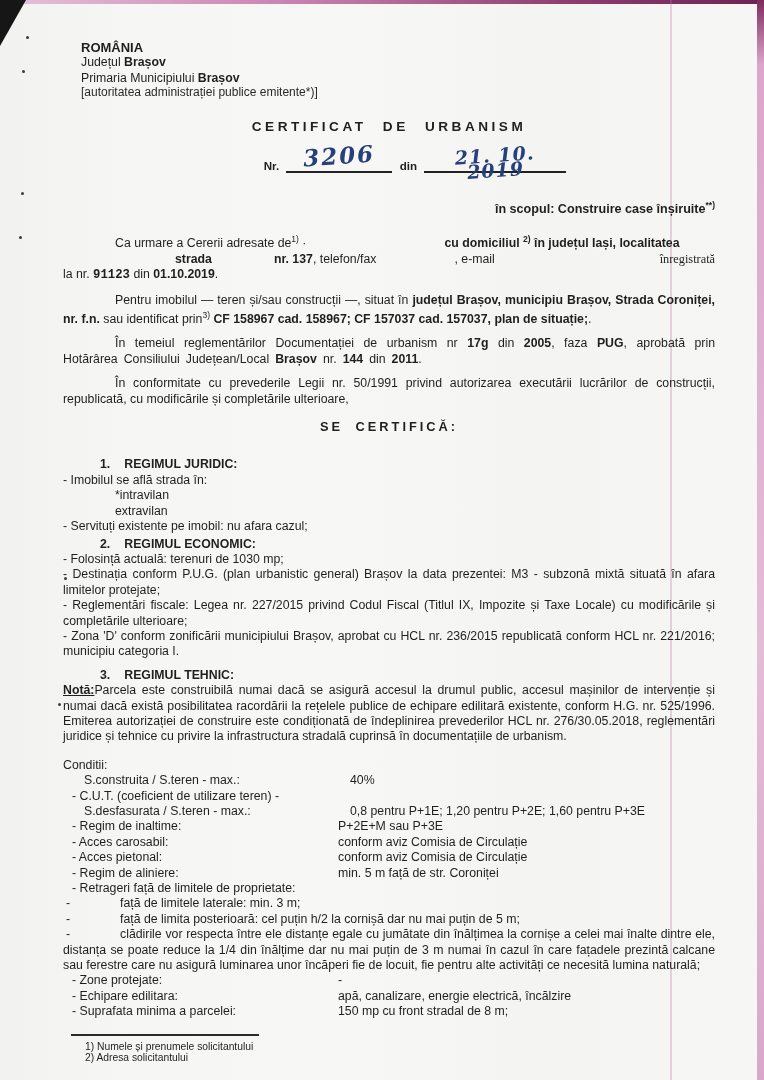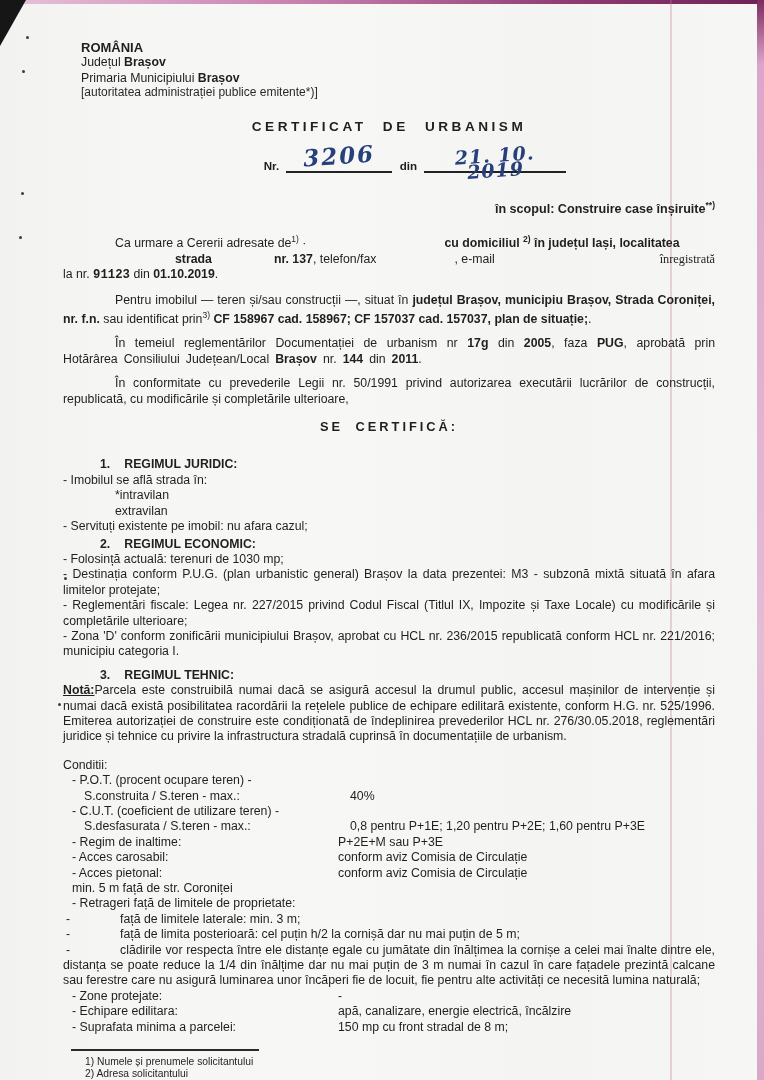--- a/index.html
+++ b/index.html
@@ -131,24 +131,20 @@
     <div class="sec-head sec3-head">
       <span class="num">3.</span><span>REGIMUL TEHNIC:</span>
     </div>
     <div class="just">
       <span class="nota-label">Notă:</span><span>Parcela este construibilă numai dacă se asigură accesul la drumul public, accesul mașinilor de intervenție și numai dacă există posibilitatea racordării la rețelele publice de echipare edilitară existente, conform H.G. nr. 525/1996. Emiterea autorizației de construire este condiționată de îndeplinirea prevederilor HCL nr. 276/30.05.2018, reglementări juridice și tehnice cu privire la infrastructura stradală cuprinsă în documentațiile de urbanism.</span>
     </div>
 
     <div class="conditii-label">Conditii:</div>
 
     <div>
-      <div class="crow">
-          <span class="clabel">- P.O.T. (procent ocupare teren) -</span>
-          <span class="cvalue"></span>
-        </div>
       <div class="crow ind">
           <span class="clabel">S.construita / S.teren - max.:</span>
           <span class="cvalue">40%</span>
         </div>
       <div class="crow">
           <span class="clabel">- C.U.T. (coeficient de utilizare teren) -</span>
           <span class="cvalue"></span>
         </div>
       <div class="crow ind">
           <span class="clabel">S.desfasurata / S.teren - max.:</span>
@@ -160,20 +156,21 @@
         </div>
       <div class="crow">
           <span class="clabel">- Acces carosabil:</span>
           <span class="cvalue">conform aviz Comisia de Circulație</span>
         </div>
       <div class="crow">
           <span class="clabel">- Acces pietonal:</span>
           <span class="cvalue">conform aviz Comisia de Circulație</span>
         </div>
       <div class="crow">
+          <span class="clabel">- Regim de aliniere:</span>
           <span class="cvalue">min. 5 m față de str. Coroniței</span>
         </div>
       <div class="crow">
           <span class="clabel">- Retrageri față de limitele de proprietate:</span>
           <span class="cvalue"></span>
         </div>
 
       <div class="hang"><span class="dash">-</span><span>față de limitele laterale: min. 3 m;</span></div>
       <div class="hang"><span class="dash">-</span><span>față de limita posterioară: cel puțin h/2 la cornișă dar nu mai puțin de 5 m;</span></div>
       <div class="hang"><span class="dash">-</span><span>clădirile vor respecta între ele distanțe egale cu jumătate din înălțimea la cornișe a celei mai înalte dintre ele, distanța se poate reduce la 1/4 din înălțime dar nu mai puțin de 3 m numai în cazul în care fațadele prezintă calcane sau ferestre care nu asigură luminarea unor încăperi fie de locuit, fie pentru alte activități ce necesită lumina naturală;</span></div>

